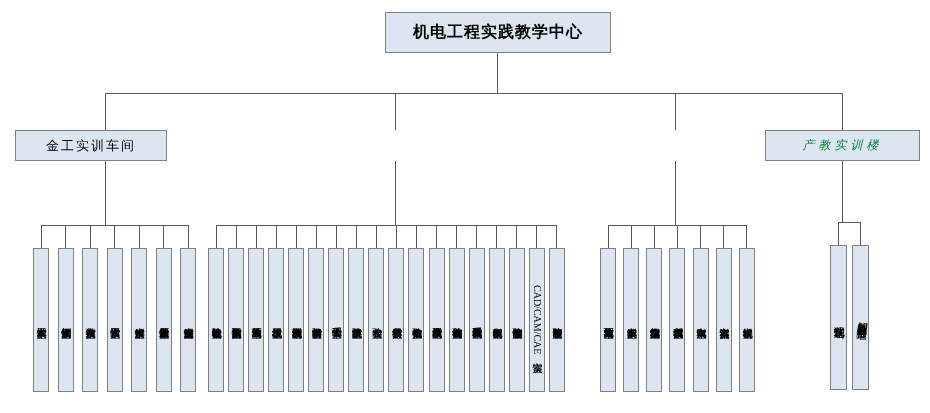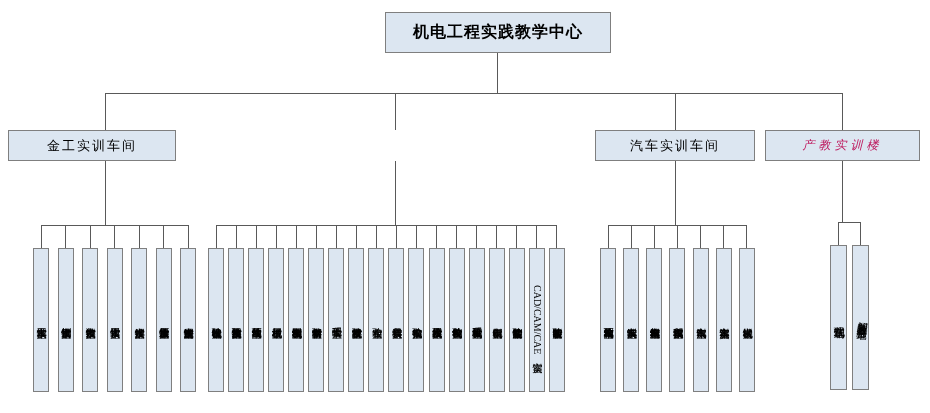--- a/index.html
+++ b/index.html
@@ -2,21 +2,21 @@
 <html><head>
 <meta charset="utf-8">
 <style>
   html,body{margin:0;padding:0;background:#ffffff;}
   #canvas{position:relative;width:930px;height:413px;background:#ffffff;overflow:hidden;
           font-family:"Liberation Serif","DejaVu Serif",serif;}
   .box{position:absolute;box-sizing:border-box;background:#dce6f1;border:1px solid #7f7f7f;
        display:flex;align-items:center;justify-content:center;color:#000;}
   .root-box{font-weight:bold;font-size:16px;letter-spacing:1px;}
   .branch-box{font-size:13px;letter-spacing:2px;}
-  .red-text{color:#be185d;font-style:italic;font-size:12px;letter-spacing:4px;}
+  .red-text{color:#15803d;font-style:italic;font-size:12px;letter-spacing:4px;}
   .vline,.hline{position:absolute;background:#595959;}
   .vline{width:1px;}
   .hline{height:1px;}
   .leafrow{position:absolute;display:flex;justify-content:space-between;}
   .col{display:flex;flex-direction:column;align-items:center;}
   .stem{width:1px;height:23px;background:#595959;}
   .leafbox{box-sizing:border-box;width:16px;height:144px;background:#dce6f1;border:1px solid #7f7f7f;
            writing-mode:vertical-rl;text-orientation:mixed;display:flex;align-items:center;
            justify-content:center;font-size:10px;line-height:1.05;color:#000;
            font-family:"Liberation Serif","DejaVu Serif",serif;}
@@ -32,25 +32,22 @@
     <span>机电工程实践教学中心</span>
   </div>
 
   <div class="vline" style="left:497px;top:53px;height:40px;"></div>
   <div class="hline" style="left:105px;top:93px;width:738px;"></div>
   <div class="vline" style="left:105px;top:93px;height:37px;"></div>
   <div class="vline" style="left:395px;top:93px;height:37px;"></div>
   <div class="vline" style="left:675px;top:93px;height:37px;"></div>
   <div class="vline" style="left:842px;top:93px;height:37px;"></div>
 
-  <div class="box branch-box" style="left:8px;top:130px;width:168px;height:31px;">
+  <div class="box branch-box" style="left:15px;top:130px;width:152px;height:31px;">
     <span>金工实训车间</span>
-  </div>
-  <div class="box branch-box" style="left:595px;top:130px;width:160px;height:31px;">
-    <span>汽车实训车间</span>
   </div>
   <div class="box branch-box red-text" style="left:765px;top:130px;width:155px;height:31px;">
     <span>产教实训楼</span>
   </div>
 
   <div class="vline" style="left:105px;top:161px;height:64px;"></div>
   <div class="hline" style="left:41px;top:225px;width:148px;"></div>
 
   <div class="vline" style="left:395px;top:161px;height:64px;"></div>
   <div class="hline" style="left:216px;top:225px;width:341px;"></div>

